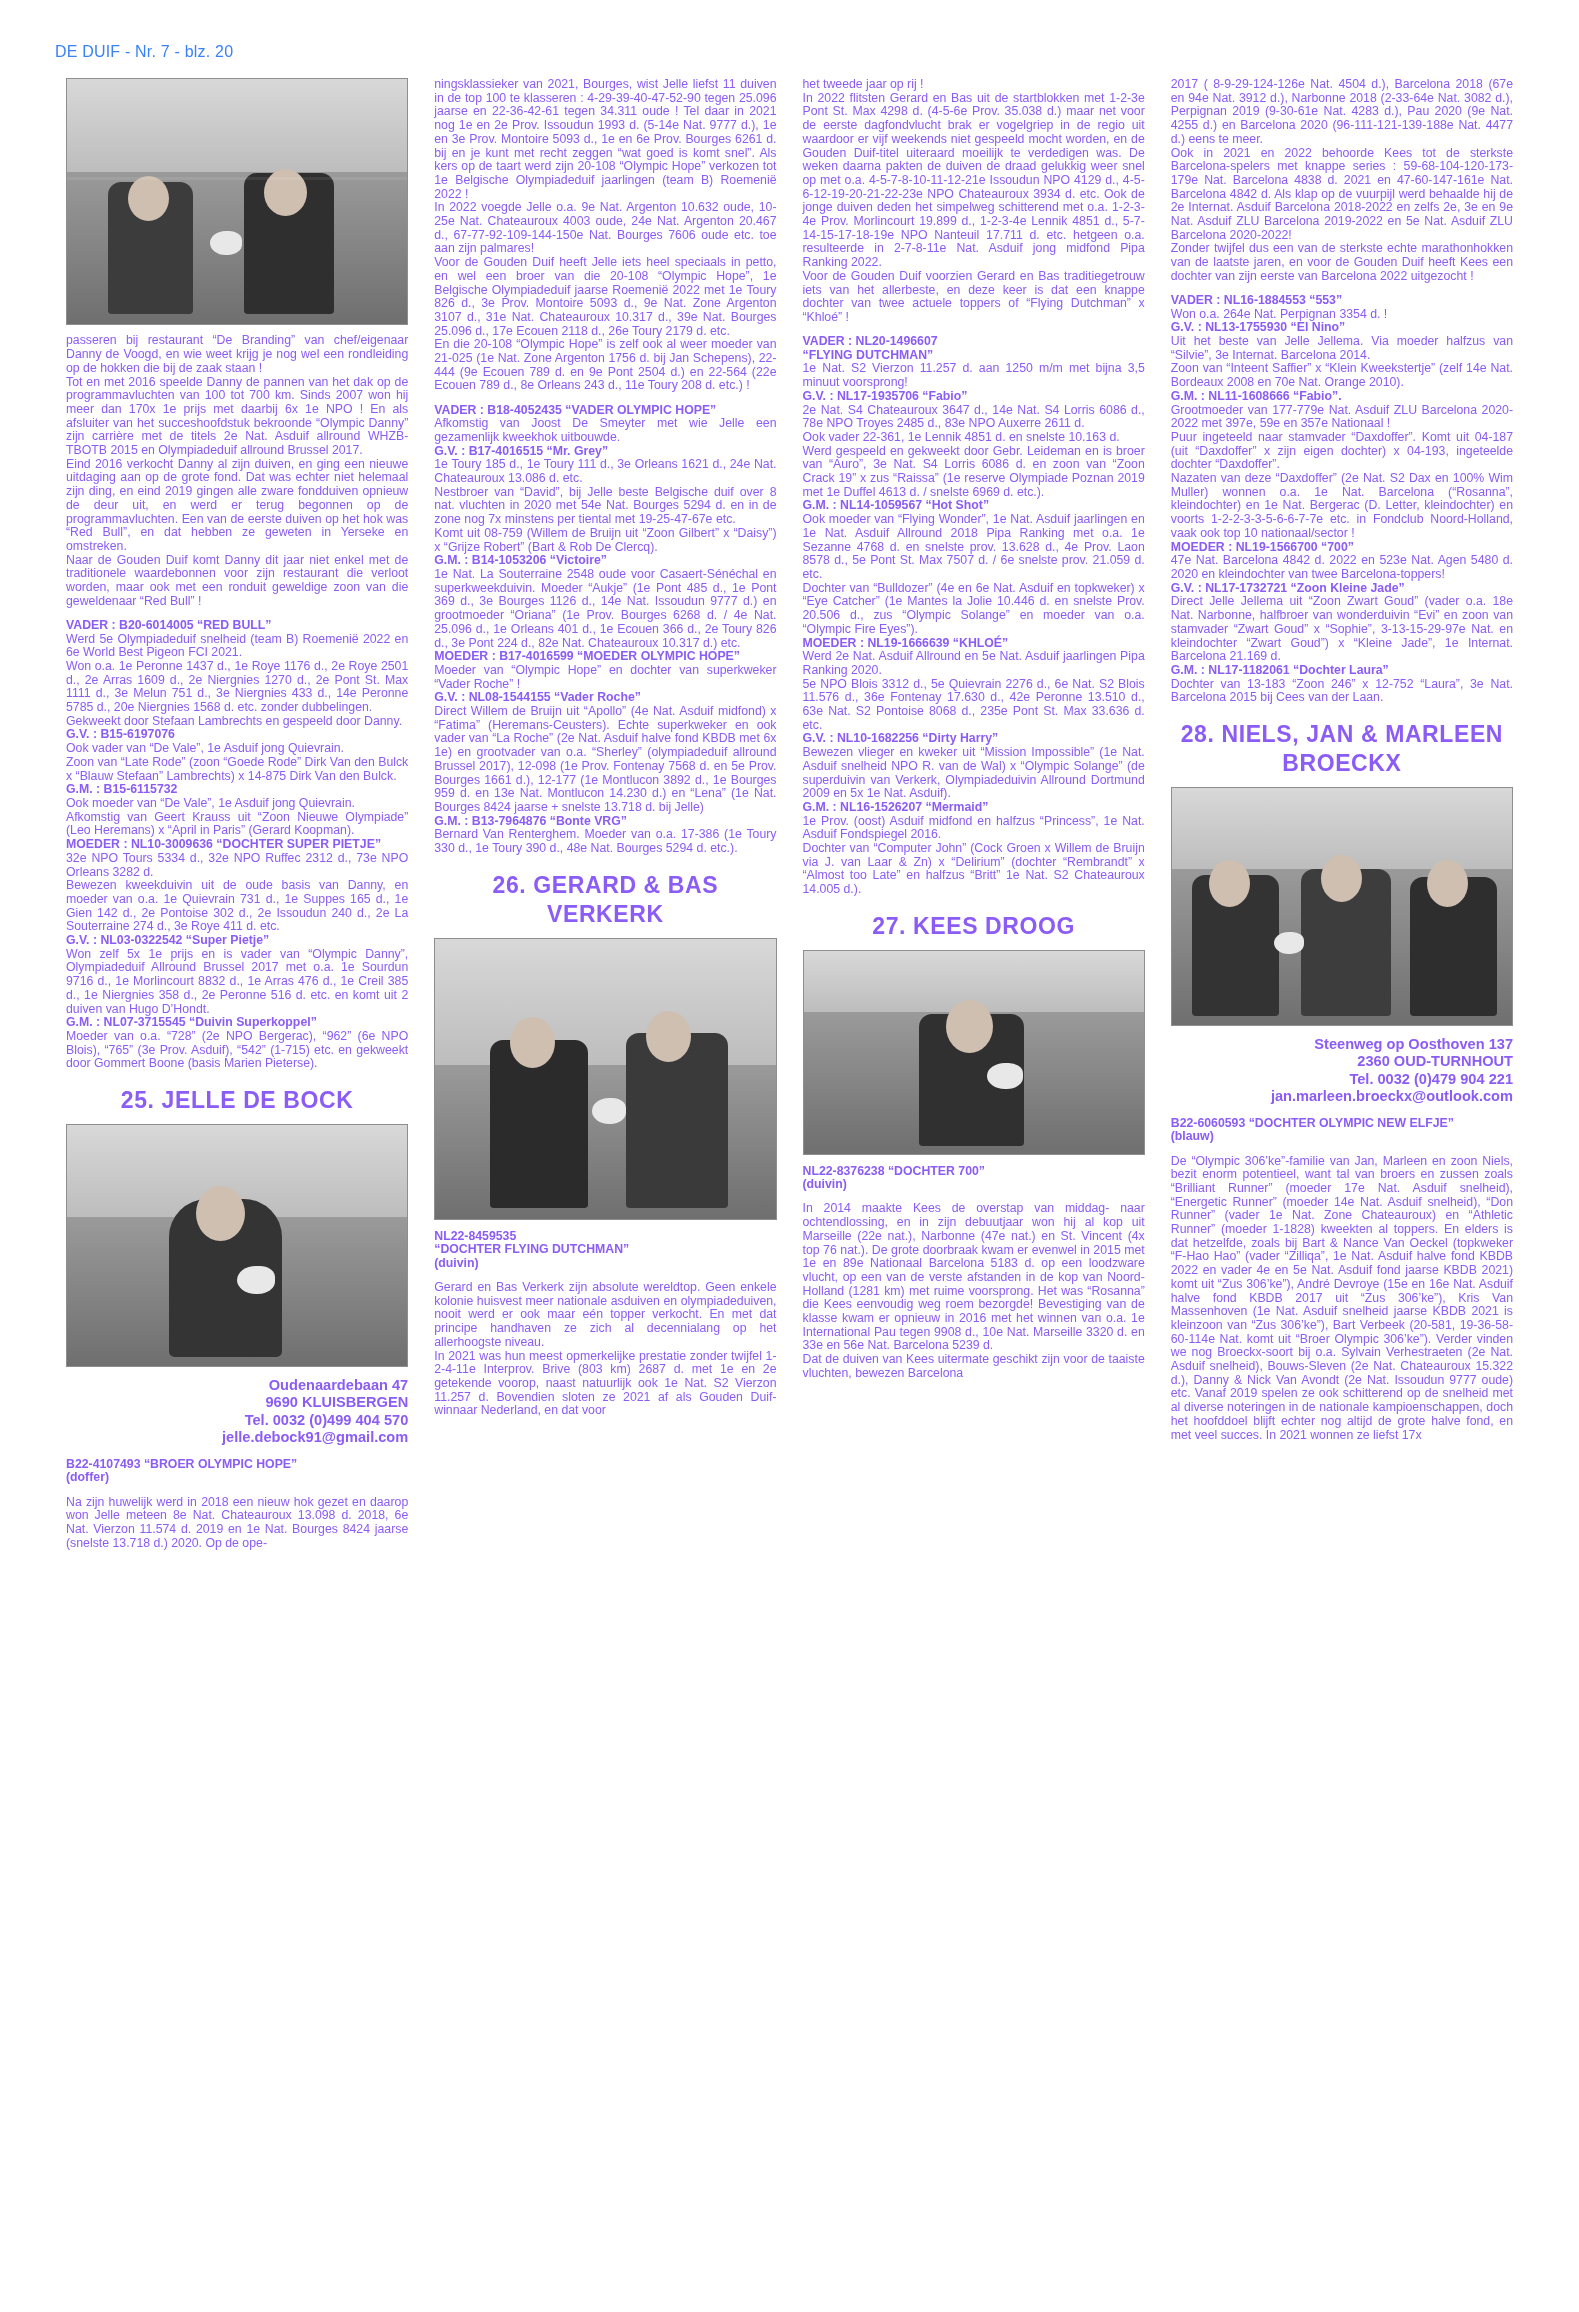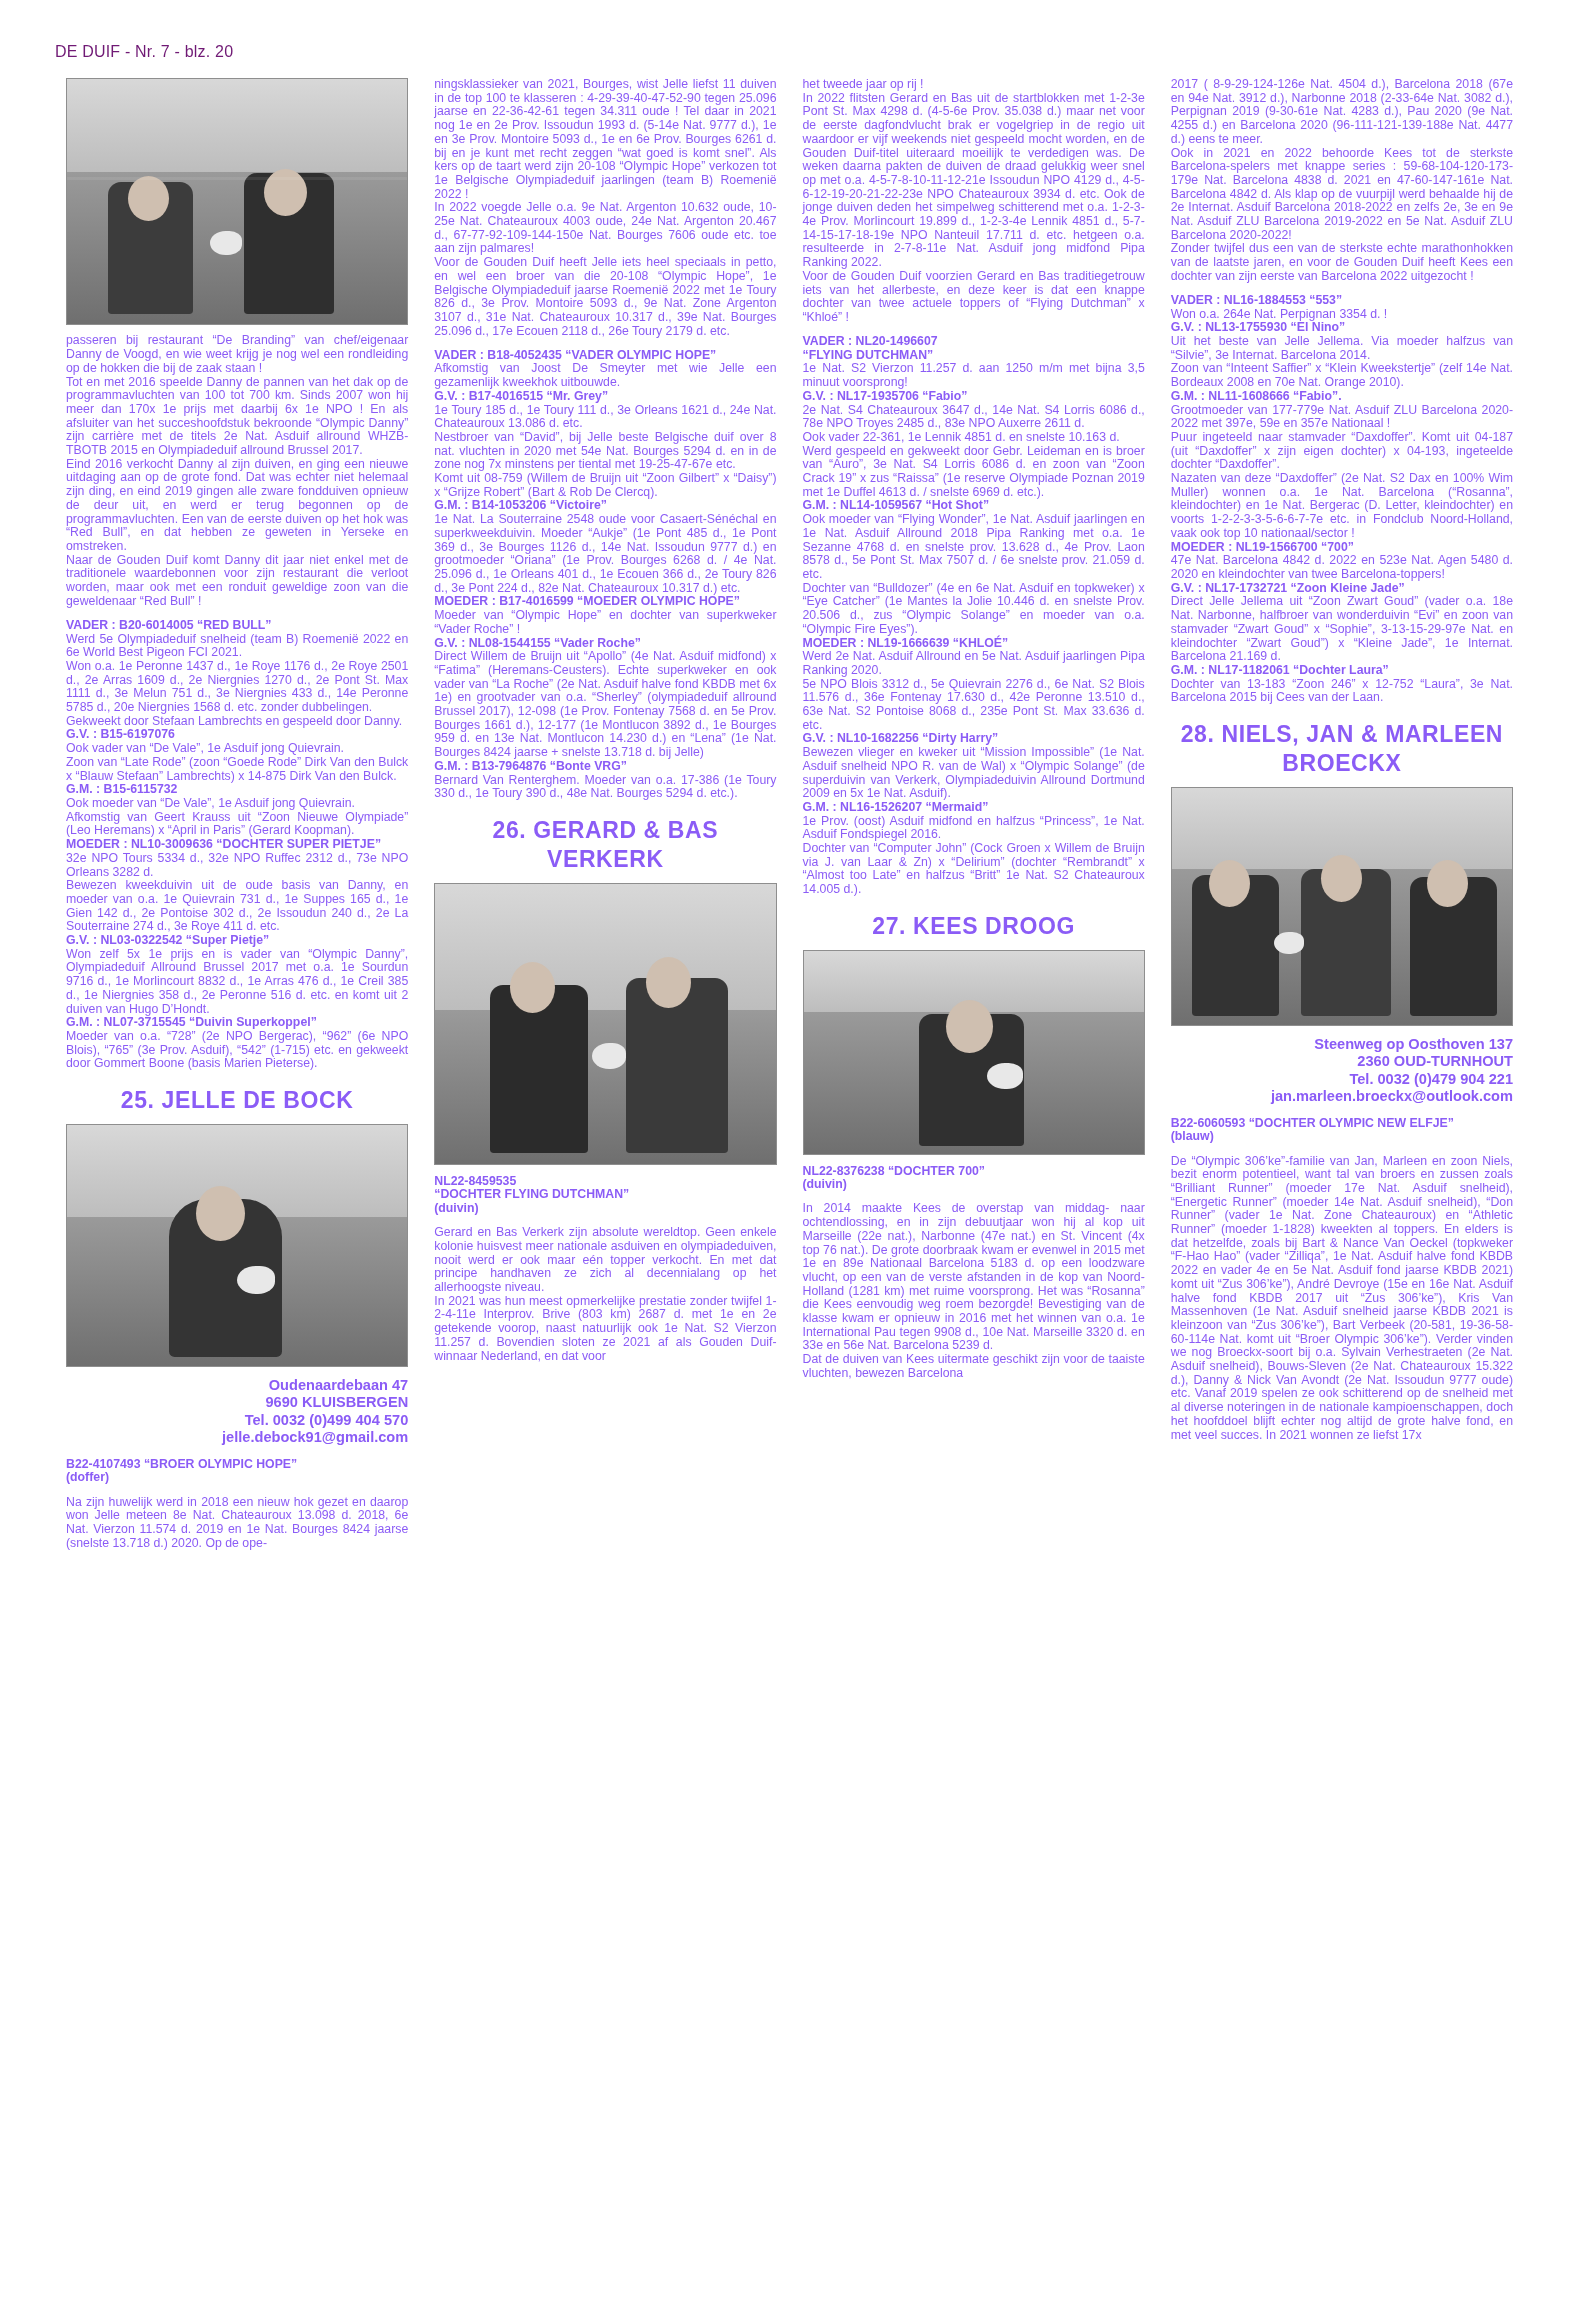--- a/index.html
+++ b/index.html
@@ -1,21 +1,21 @@
 <!DOCTYPE html>
 <html style="font-size:15px"><head>
 <meta charset="utf-8">
 <style>
   html,body{margin:0;padding:0;background:#8c8c8c;}
   body{font-family:"Liberation Sans", sans-serif;}
   .page{
     width:1579px;height:2313px;background:#ffffff;margin:0 auto;position:relative;
     box-sizing:border-box;padding:43px 53px 28px 53px;
   }
-  .header{font-size:16px;color:#701a75;margin:0 0 17px 1.9px;letter-spacing:0.2px;}
+  .header{font-size:16px;color:#3b82f6;margin:0 0 17px 1.9px;letter-spacing:0.2px;}
   .cols{display:flex;gap:0;height:2175px;}
   .col{width:428px;padding:0 13px;box-sizing:border-box;font-size:12.3px;line-height:13.7px;color:#8b5cf6;text-align:justify;}
   .col p{margin:0;text-align:justify;}
   .b{font-weight:bold;}
   .sp{height:10.4px;}
   .photo{
     width:100%;background:#b9b9b9;position:relative;overflow:hidden;margin-bottom:9.4px;
     border:0.9px solid #8e8e8e;box-sizing:border-box;
   }
   .photo .sky{position:absolute;left:0;right:0;top:0;height:38%;background:linear-gradient(#d8d8d8,#bdbdbd);}
@@ -94,20 +94,21 @@
       <p class="b pipe">B22-4107493 “BROER OLYMPIC HOPE”
 (doffer)</p>
       <div class="sp"></div>
       <p>Na zijn huwelijk werd in 2018 een nieuw hok gezet en daarop won Jelle meteen 8e Nat. Chateauroux 13.098 d. 2018, 6e Nat. Vierzon 11.574 d. 2019 en 1e Nat. Bourges 8424 jaarse (snelste 13.718 d.) 2020. Op de ope-</p>
     </div>
 
     <div class="col">
       <p>ningsklassieker van 2021, Bourges, wist Jelle liefst 11 duiven in de top 100 te klasseren : 4-29-39-40-47-52-90 tegen 25.096 jaarse en 22-36-42-61 tegen 34.311 oude ! Tel daar in 2021 nog 1e en 2e Prov. Issoudun 1993 d. (5-14e Nat. 9777 d.), 1e en 3e Prov. Montoire 5093 d., 1e en 6e Prov. Bourges 6261 d. bij en je kunt met recht zeggen “wat goed is komt snel”. Als kers op de taart werd zijn 20-108 “Olympic Hope” verkozen tot 1e Belgische Olympiadeduif jaarlingen (team B) Roemenië 2022 !</p>
       <p>In 2022 voegde Jelle o.a. 9e Nat. Argenton 10.632 oude, 10-25e Nat. Chateauroux 4003 oude, 24e Nat. Argenton 20.467 d., 67-77-92-109-144-150e Nat. Bourges 7606 oude etc. toe aan zijn palmares!</p>
       <p>Voor de Gouden Duif heeft Jelle iets heel speciaals in petto, en wel een broer van die 20-108 “Olympic Hope”, 1e Belgische Olympiadeduif jaarse Roemenië 2022 met 1e Toury 826 d., 3e Prov. Montoire 5093 d., 9e Nat. Zone Argenton 3107 d., 31e Nat. Chateauroux 10.317 d., 39e Nat. Bourges 25.096 d., 17e Ecouen 2118 d., 26e Toury 2179 d. etc.</p>
+      <p>En die 20-108 “Olympic Hope” is zelf ook al weer moeder van 21-025 (1e Nat. Zone Argenton 1756 d. bij Jan Schepens), 22-444 (9e Ecouen 789 d. en 9e Pont 2504 d.) en 22-564 (22e Ecouen 789 d., 8e Orleans 243 d., 11e Toury 208 d. etc.) !</p>
       <div class="sp"></div>
       <p class="b pipe">VADER : B18-4052435 “VADER OLYMPIC HOPE”</p>
       <p class="pipe">Afkomstig van Joost De Smeyter met wie Jelle een gezamenlijk kweekhok uitbouwde.</p>
       <p class="b">G.V. : B17-4016515 “Mr. Grey”</p>
       <p class="pipe">1e Toury 185 d., 1e Toury 111 d., 3e Orleans 1621 d., 24e Nat. Chateauroux 13.086 d. etc.
 Nestbroer van “David”, bij Jelle beste Belgische duif over 8 nat. vluchten in 2020 met 54e Nat. Bourges 5294 d. en in de zone nog 7x minstens per tiental met 19-25-47-67e etc.
 Komt uit 08-759 (Willem de Bruijn uit “Zoon Gilbert” x “Daisy”) x “Grijze Robert” (Bart &amp; Rob De Clercq).</p>
       <p class="b">G.M. : B14-1053206 “Victoire”</p>
       <p class="pipe">1e Nat. La Souterraine 2548 oude voor Casaert-Sénéchal en superkweekduivin. Moeder “Aukje” (1e Pont 485 d., 1e Pont 369 d., 3e Bourges 1126 d., 14e Nat. Issoudun 9777 d.) en grootmoeder “Oriana” (1e Prov. Bourges 6268 d. / 4e Nat. 25.096 d., 1e Orleans 401 d., 1e Ecouen 366 d., 2e Toury 826 d., 3e Pont 224 d., 82e Nat. Chateauroux 10.317 d.) etc.</p>
       <p class="b pipe">MOEDER : B17-4016599 “MOEDER OLYMPIC HOPE”</p>

